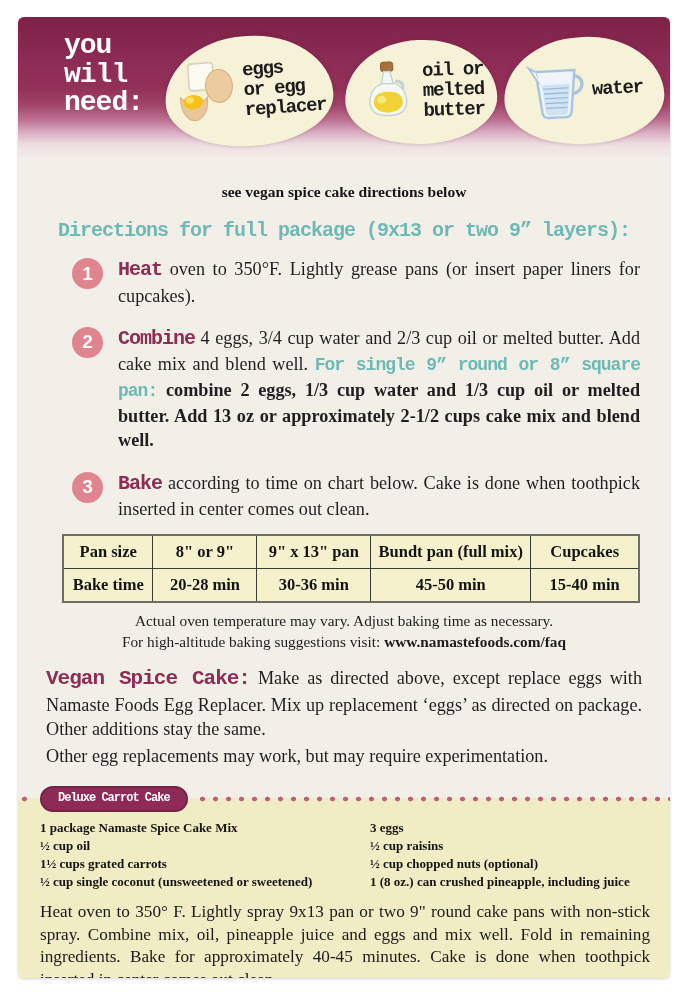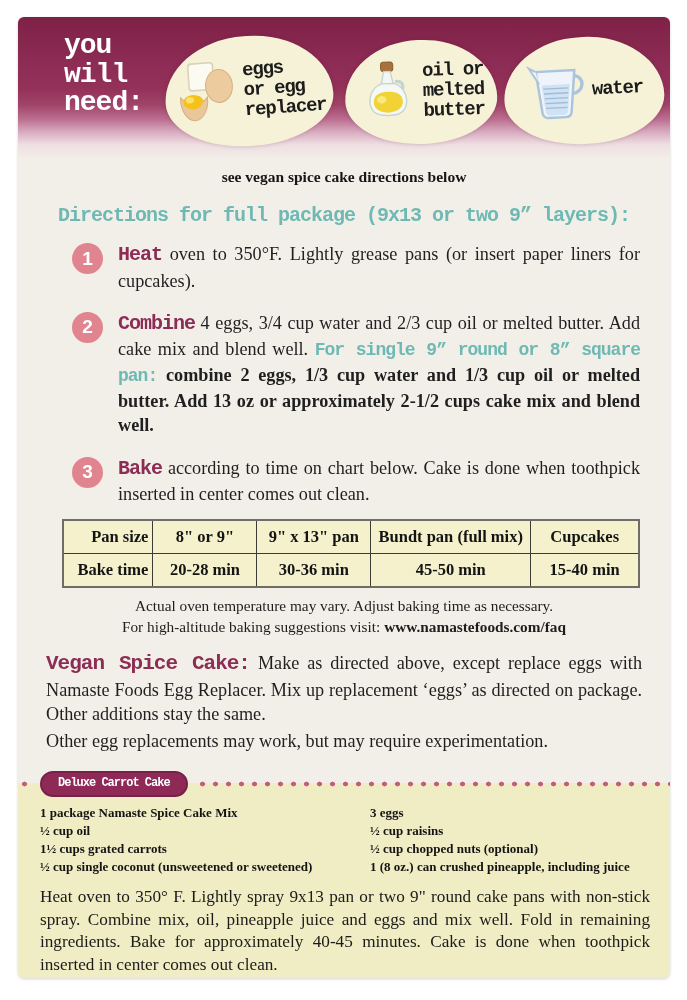--- a/index.html
+++ b/index.html
@@ -34,21 +34,21 @@
   .oval-eggs {left:147px;top:19px;width:168px;height:110px;transform:rotate(-4deg);}
   .oval-oil  {left:327px;top:23px;width:152px;height:104px;transform:rotate(-2deg);}
   .oval-water{left:486px;top:20px;width:160px;height:107px;transform:rotate(-3deg);}
   .oval-label{
     font-family:"Liberation Mono", monospace;font-weight:bold;color:#1c1c1c;
     font-size:19px;line-height:1.05;white-space:pre-line;letter-spacing:-1.2px;
   }
   .oval svg{flex:none;}
   
   .see-vegan{
-    margin:9px 30px 0;text-align:center;font-weight:bold;font-size:15.5px;color:#161616;
+    margin:24px 30px 0;text-align:center;font-weight:bold;font-size:15.5px;color:#161616;
   }
   .directions-title{
     margin:18px 10px 6px;text-align:center;color:#6fb9b4;
     font-family:"Liberation Mono", monospace;font-weight:bold;
     font-size:20px;letter-spacing:-1px;white-space:nowrap;
   }
   .steps{margin:0 30px 0 100px;}
   .step{position:relative;margin-top:9px;}
   .step + .step{margin-top:18px;}
   .step-num{
@@ -69,21 +69,21 @@
   
   table.bake{
     border-collapse:collapse;margin:13px 30px 0 44px;width:578px;
     background:#f4f1cc;border:2px solid #6e6e66;
     font-size:16.5px;font-weight:bold;color:#141414;
   }
   table.bake td{
     border-left:1.5px solid #3c3c36;border-top:1.5px solid #3c3c36;
     text-align:center;height:32px;padding:0 4px;
   }
-  table.bake tr td:first-child{border-left:none;text-align:right;}
+  table.bake tr td:first-child{border-left:none;}
   table.bake tr:first-child td{border-top:none;}
   .col-pansize{width:87px;} .col-89{width:105px;} .col-913{width:116px;}
   .col-bundt{width:167px;} .col-cup{width:103px;}
   
   .notes{margin:8px 28px 0;text-align:center;font-size:15.3px;line-height:1.32;color:#1d1d1d;}
   .notes .url{font-weight:bold;}
   
   .vegan{margin:13px 28px 0 28px;font-size:18.2px;line-height:1.34;text-align:justify;color:#1f1f1f;}
   .vegan-heading{
     font-family:"Liberation Mono", monospace;font-weight:bold;color:#8b2d55;

